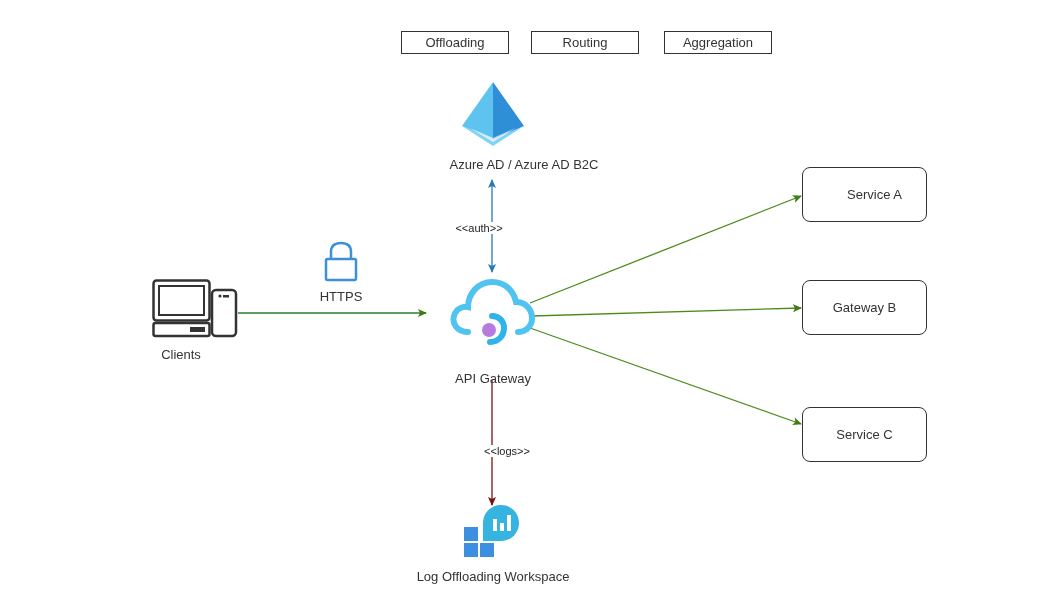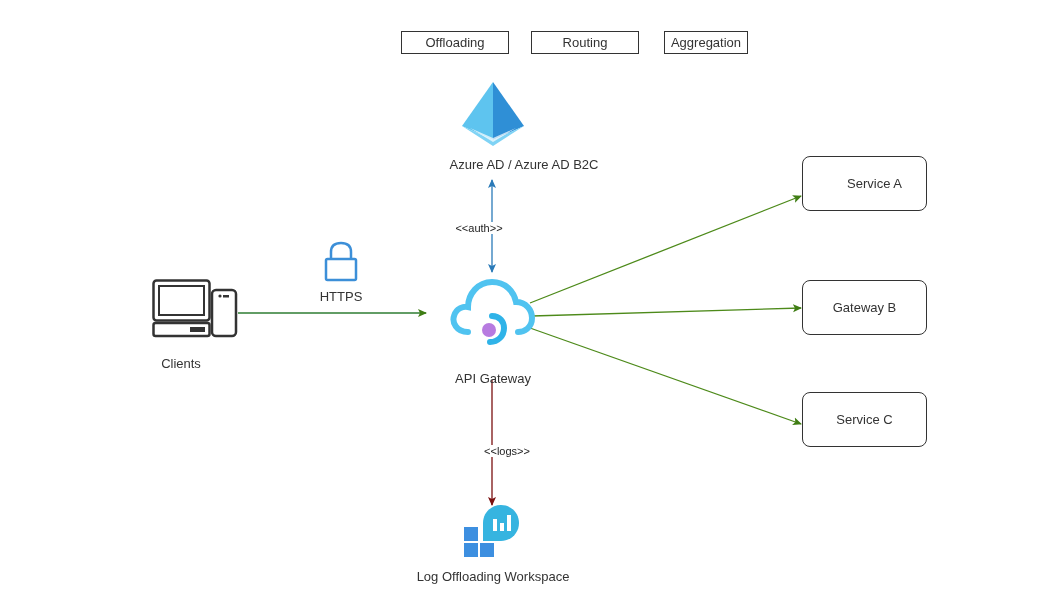--- a/index.html
+++ b/index.html
@@ -29,21 +29,21 @@
   <line x1="238" y1="313" x2="426" y2="313" stroke="#2e7d32" stroke-width="1.3" marker-end="url(#arrGreen)"></line>
   <line x1="492" y1="180" x2="492" y2="272" stroke="#2a7ab8" stroke-width="1.3" marker-start="url(#arrBlue)" marker-end="url(#arrBlue)"></line>
   <line x1="492" y1="380" x2="492" y2="505" stroke="#7a1010" stroke-width="1.3" marker-end="url(#arrRed)"></line>
   <line x1="530" y1="303" x2="801" y2="196" stroke="#4d8a1a" stroke-width="1.3" marker-end="url(#arrGreen)"></line>
   <line x1="532" y1="316" x2="801" y2="308" stroke="#4d8a1a" stroke-width="1.3" marker-end="url(#arrGreen)"></line>
   <line x1="530" y1="328" x2="801" y2="424" stroke="#4d8a1a" stroke-width="1.3" marker-end="url(#arrGreen)"></line>
 </svg>
 
 <div class="tag" style="left:401px;width:108px;">Offloading</div>
 <div class="tag" style="left:531px;width:108px;">Routing</div>
-<div class="tag" style="left:664px;width:84px;">Aggregation</div>
+<div class="tag" style="left:664px;width:108px;">Aggregation</div>
 
 <svg class="icon" style="left:458px;top:80px;" width="70" height="68" viewBox="0 0 70 68">
   <polygon points="35,2 4,46 35,60" fill="#5ec4ef"></polygon>
   <polygon points="35,2 66,46 35,60" fill="#2f8fd6"></polygon>
   <polygon points="4,46 35,60 66,46 35,66" fill="#7fd3f5"></polygon>
   <polygon points="12,48 35,58 58,48 35,62" fill="#ffffff" opacity="0.7"></polygon>
 </svg>
 <div class="lbl" style="left:524px;top:157px;">Azure AD / Azure AD B2C</div>
 
 <div class="edge-lbl" style="left:479px;top:228px;">&lt;&lt;auth&gt;&gt;</div>
@@ -57,36 +57,36 @@
 
 <svg class="icon" style="left:152px;top:279px;" width="88" height="60" viewBox="0 0 88 60">
   <rect x="1.5" y="1.5" width="56" height="40" rx="3" fill="none" stroke="#333" stroke-width="2.5"></rect>
   <rect x="7" y="7" width="45" height="29" fill="none" stroke="#333" stroke-width="2"></rect>
   <rect x="1.5" y="44" width="56" height="13" rx="2" fill="none" stroke="#333" stroke-width="2.5"></rect>
   <rect x="38" y="48" width="15" height="5" fill="#333"></rect>
   <rect x="60" y="11" width="24" height="46" rx="4" fill="none" stroke="#333" stroke-width="2.5"></rect>
   <circle cx="68" cy="17" r="1.6" fill="#333"></circle>
   <rect x="71" y="16" width="6" height="2.5" fill="#333"></rect>
 </svg>
-<div class="lbl" style="left:181px;top:356px;">Clients</div>
+<div class="lbl" style="left:181px;top:347px;">Clients</div>
 
 <svg class="icon" style="left:323px;top:241px;" width="36" height="42" viewBox="0 0 36 42">
   <path d="M8,18 V11 C8,5 12,2 18,2 C24,2 28,5 28,11 V18" fill="none" stroke="#3c8fd8" stroke-width="2.5"></path>
   <rect x="3" y="18" width="30" height="21" rx="1.5" fill="none" stroke="#3c8fd8" stroke-width="2.5"></rect>
 </svg>
 <div class="lbl" style="left:341px;top:289px;">HTTPS</div>
 
 <div class="edge-lbl" style="left:507px;top:451px;">&lt;&lt;logs&gt;&gt;</div>
 
 <svg class="icon" style="left:461px;top:503px;" width="60" height="58" viewBox="0 0 60 58">
   <rect x="3" y="24" width="14" height="14" fill="#3d8fe0"></rect>
   <rect x="3" y="40" width="14" height="14" fill="#3d8fe0"></rect>
   <rect x="19" y="40" width="14" height="14" fill="#3d8fe0"></rect>
   <path d="M40,2 C50,2 58,10 58,20 C58,30 50,38 40,38 L22,38 L22,20 C22,10 30,2 40,2 Z" fill="#36b4e0"></path>
   <rect x="32" y="16" width="4" height="12" fill="#fff"></rect>
   <rect x="39" y="20" width="4" height="8" fill="#fff"></rect>
   <rect x="46" y="12" width="4" height="16" fill="#fff"></rect>
 </svg>
 <div class="lbl" style="left:493px;top:569px;">Log Offloading Workspace</div>
 
-<div class="svc" style="top:156px;padding-left:20px;">Service A</div>
+<div class="svc" style="top:167px;padding-left:20px;">Service A</div>
 <div class="svc" style="top:280px;">Gateway B</div>
-<div class="svc" style="top:392px;">Service C</div>
+<div class="svc" style="top:407px;">Service C</div>
 
 </body></html>

